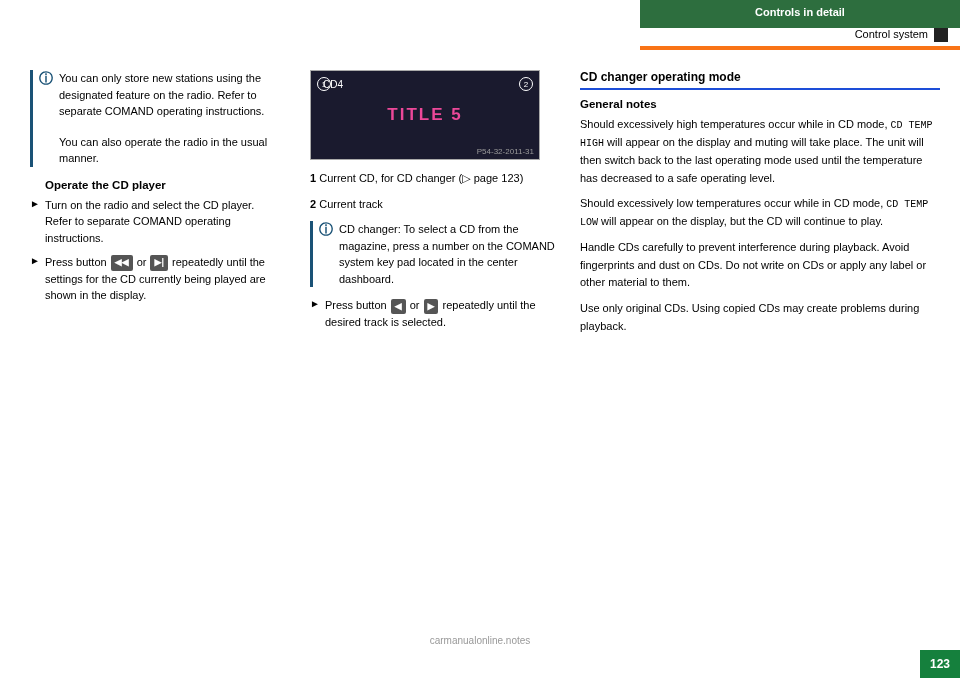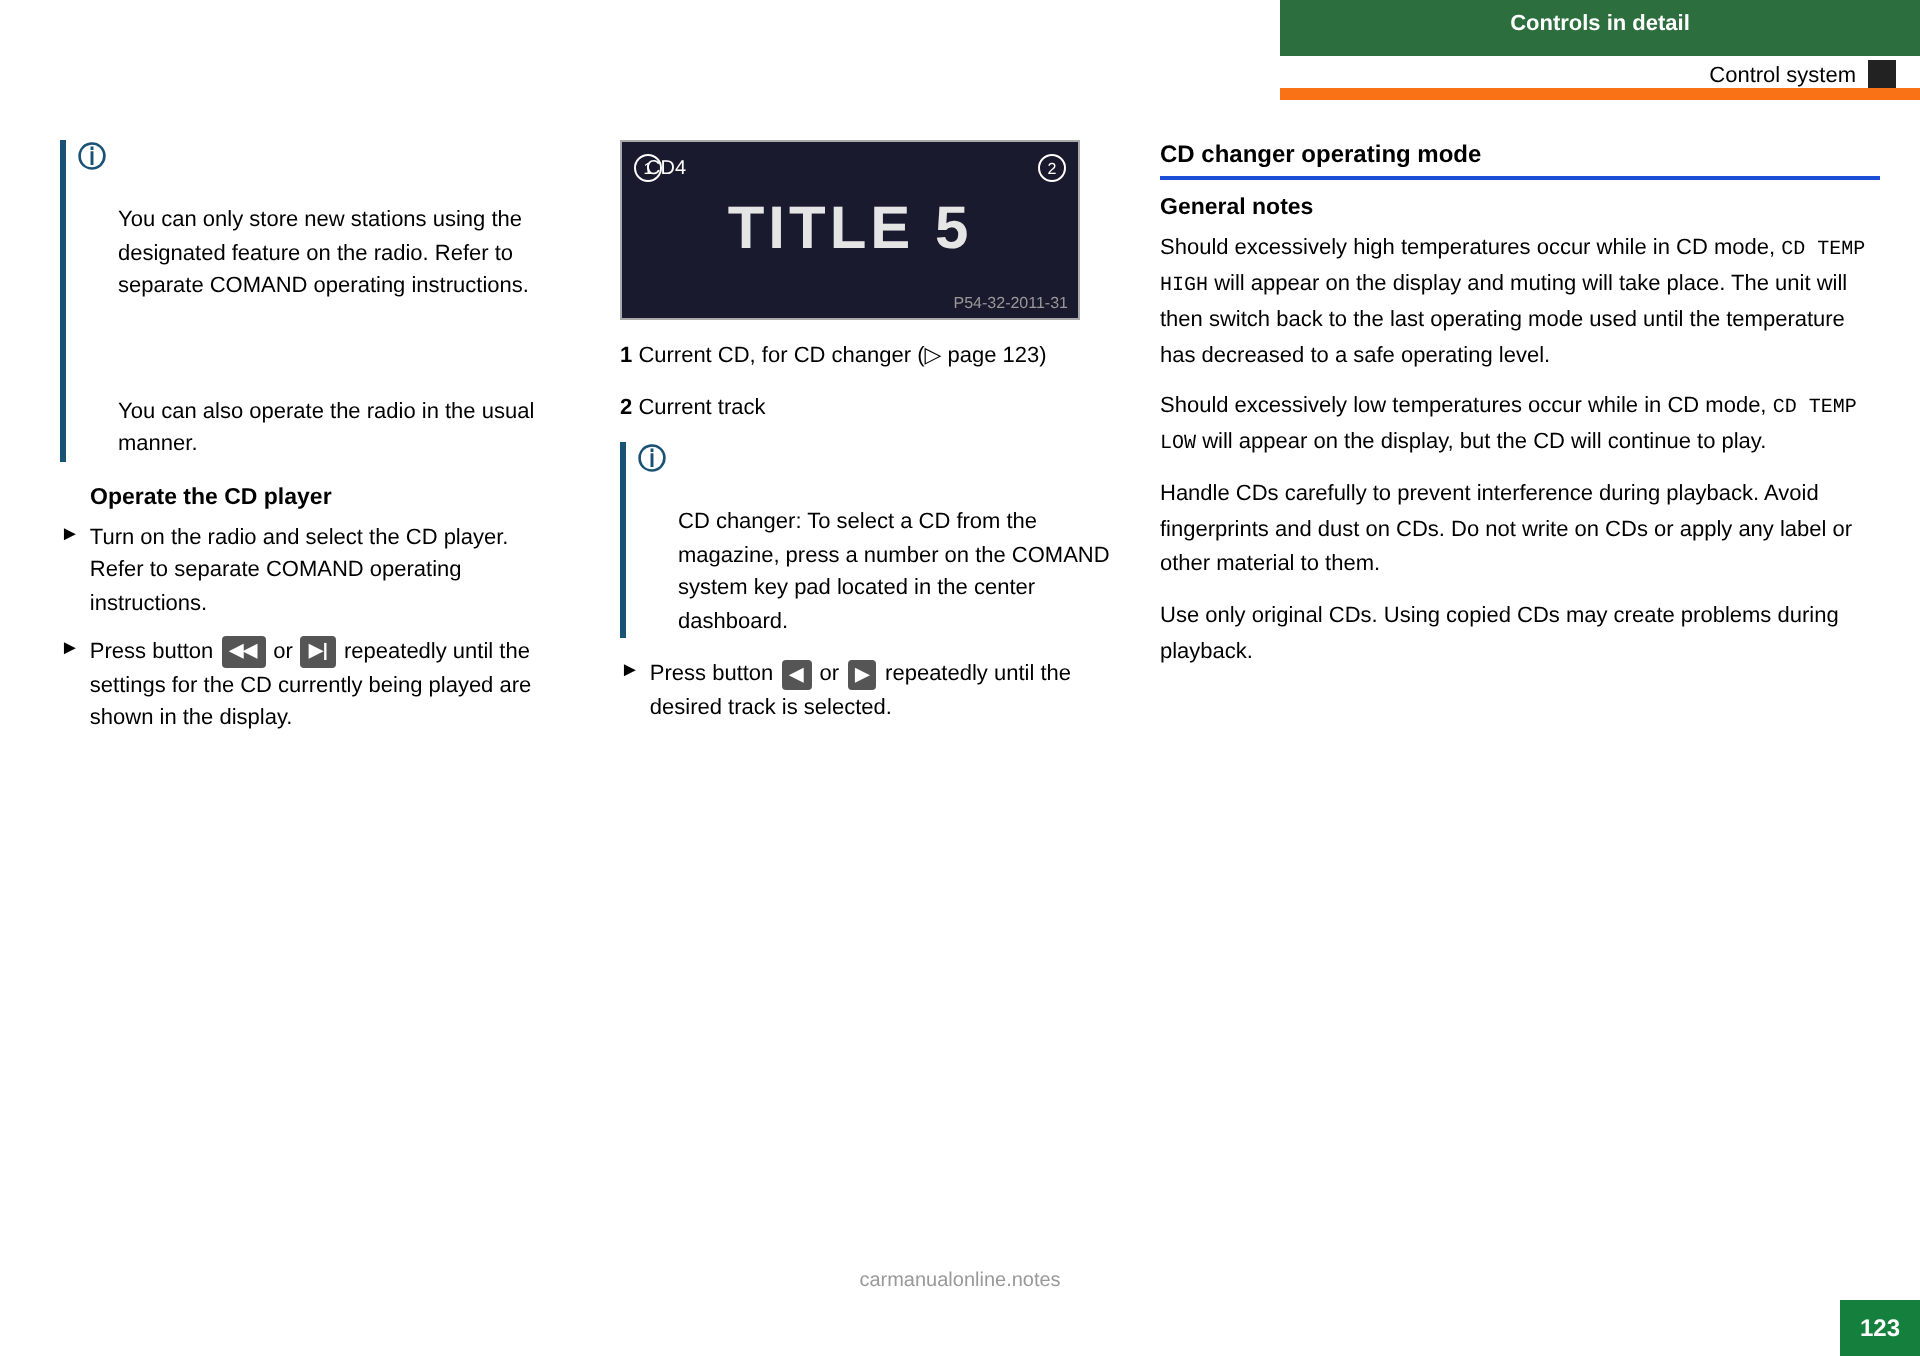--- a/index.html
+++ b/index.html
@@ -32,23 +32,23 @@
       width: 100%;
       height: 28px;
     }
     .header-control-system-row {
       position: absolute;
       top: 28px;
       right: 0;
       width: 320px;
       height: 22px;
       display: flex;
-      align-items: flex-end;
+      align-items: flex-start;
       justify-content: flex-end;
-      border-bottom: 6px solid #f97316;
+      border-bottom: 4px solid #f97316;
       padding-right: 12px;
     }
     .header-control-system-text {
       font-size: 11px;
       color: #000;
       font-weight: normal;
       margin-right: 6px;
     }
     .header-black-square {
       width: 14px;
@@ -104,21 +104,20 @@
       font-weight: bold;
       color: #1a5276;
       margin-right: 6px;
       margin-top: 0px;
       flex-shrink: 0;
     }
     .info-text {
       font-size: 11px;
       line-height: 1.5;
       color: #000;
-      margin-top: 32px;
     }
 
     .section-heading {
       font-size: 11.5px;
       font-weight: bold;
       margin-bottom: 6px;
       margin-top: 10px;
       margin-left: 15px;
     }
 
@@ -207,22 +206,22 @@
       height: 14px;
       border-radius: 50%;
       border: 1px solid #fff;
       color: #fff;
       font-size: 8px;
       display: flex;
       align-items: center;
       justify-content: center;
     }
     .cd-title-text {
-      color: #e5e5e5;
-      font-size: 30px;
+      color: #ec4899;
+      font-size: 17px;
       font-weight: bold;
       letter-spacing: 2px;
     }
     .cd-image-label {
       position: absolute;
       bottom: 3px;
       right: 5px;
       color: #999;
       font-size: 8px;
       padding-left: 16px;

